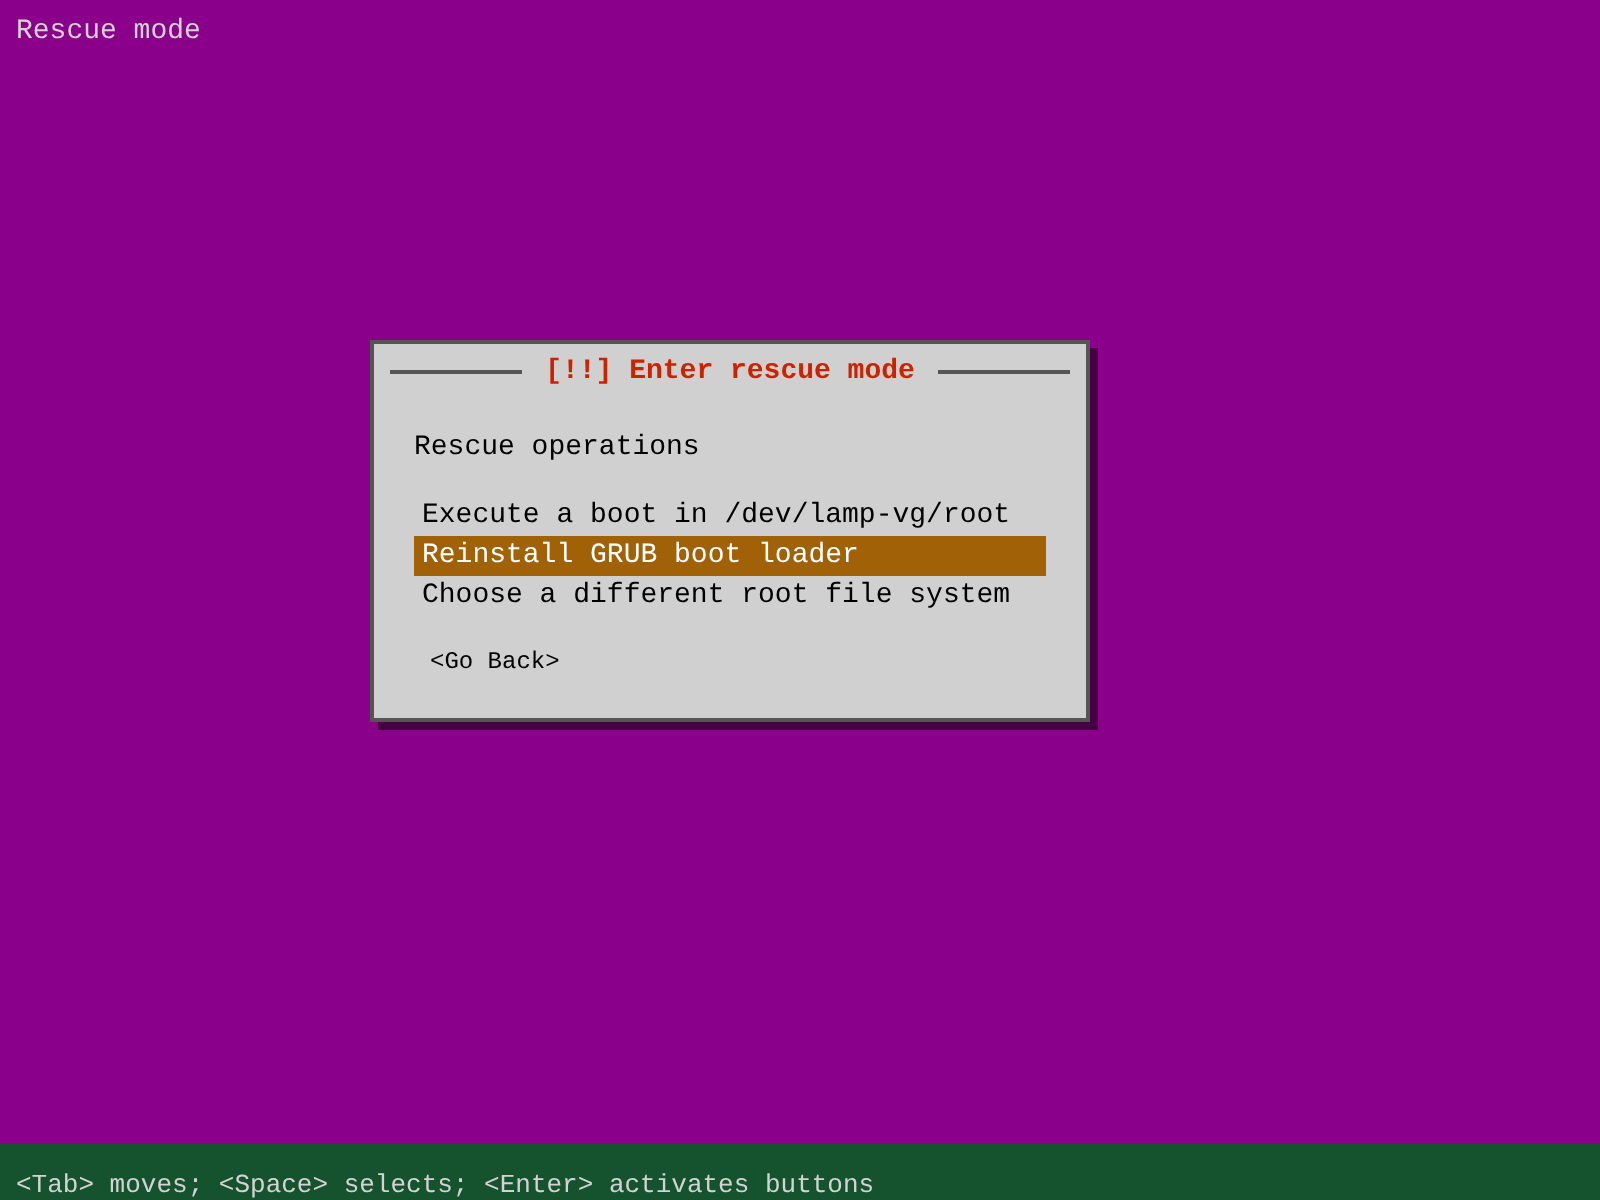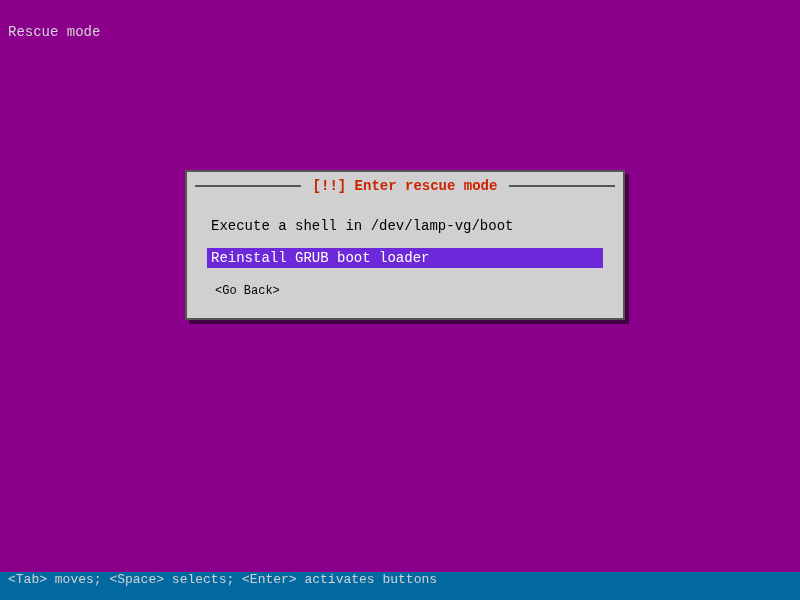--- a/index.html
+++ b/index.html
@@ -18,42 +18,41 @@
       position: relative;
       overflow: hidden;
     }
 
     #rescue-mode-label {
       position: absolute;
       top: 8px;
       left: 8px;
       color: #d3d3d3;
       font-size: 14px;
-      margin-top: 16px;
     }
 
     #status-bar {
       position: absolute;
       bottom: 0;
       left: 0;
       width: 800px;
       height: 28px;
-      background-color: #0369a1;
+      background-color: #14532d;
       display: flex;
-      align-items: flex-start;
+      align-items: flex-end;
       padding-left: 8px;
       color: #d3d3d3;
       font-size: 13px;
     }
 
     #dialog-container {
       position: absolute;
       top: 170px;
       left: 185px;
-      width: 440px;
+      width: 360px;
       background-color: #d0d0d0;
       border: 2px solid #555;
       box-shadow: 4px 4px 0px rgba(0,0,0,0.5);
     }
 
     #dialog-title-bar {
       position: relative;
       height: 28px;
       background-color: #d0d0d0;
       display: flex;
@@ -91,23 +90,22 @@
     .menu-item {
       display: block;
       padding: 2px 4px;
       font-size: 14px;
       color: #000;
       cursor: pointer;
       white-space: nowrap;
     }
 
     .menu-item.selected {
-      background-color: #6d28d9;
+      background-color: #a16207;
       color: #fff;
-      margin-top: 12px;
     }
 
     #go-back-btn {
       display: inline-block;
       margin-top: 16px;
       margin-left: 8px;
       font-size: 12px;
       color: #000;
       cursor: pointer;
     }
@@ -116,25 +114,27 @@
 <body>
 
 <span id="rescue-mode-label">Rescue mode</span>
 
 <div id="dialog-container">
   <div id="dialog-title-bar">
     <span id="dialog-title">[!!] Enter rescue mode</span>
   </div>
 
   <div id="dialog-body">
+    <div id="dialog-heading">Rescue operations</div>
 
     <div id="menu-list">
 
-    <span class="menu-item">Execute a shell in /dev/lamp-vg/boot</span>
+    <span class="menu-item">Execute a boot in /dev/lamp-vg/root</span>
         <span class="menu-item selected">Reinstall GRUB boot loader</span>
+        <span class="menu-item">Choose a different root file system</span>
       </div>
 
     <span id="go-back-btn">&lt;Go Back&gt;</span>
   </div>
 </div>
 
 <div id="status-bar">
   <span>&lt;Tab&gt; moves; &lt;Space&gt; selects; &lt;Enter&gt; activates buttons</span>
 </div>
 

